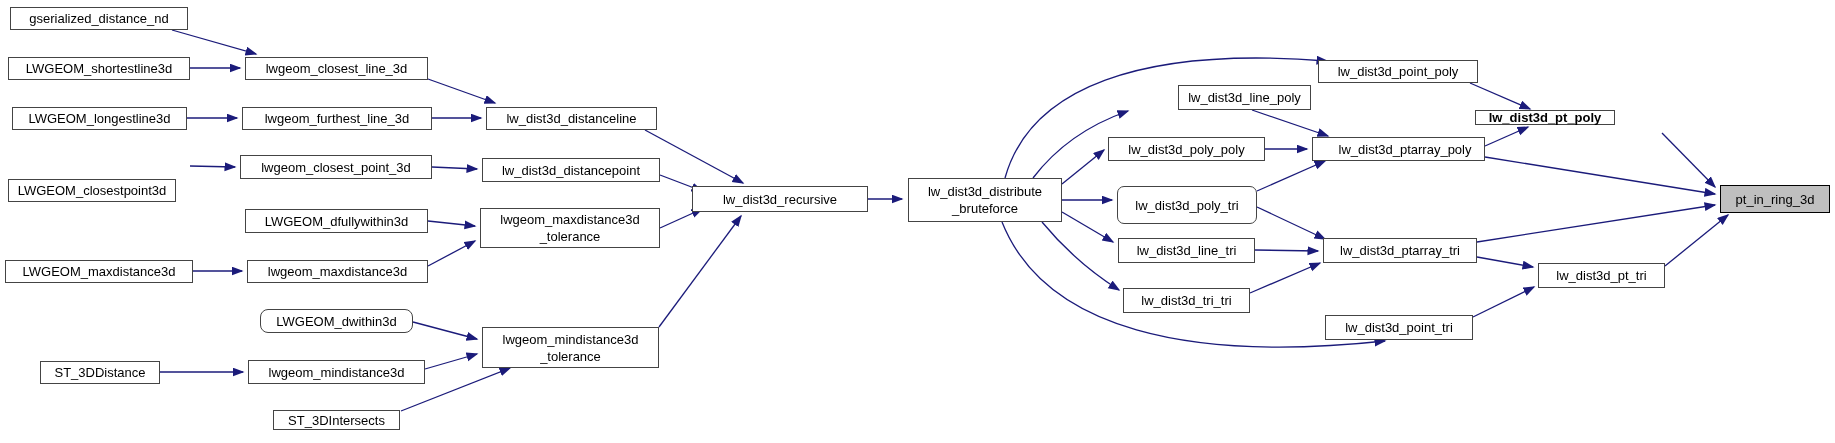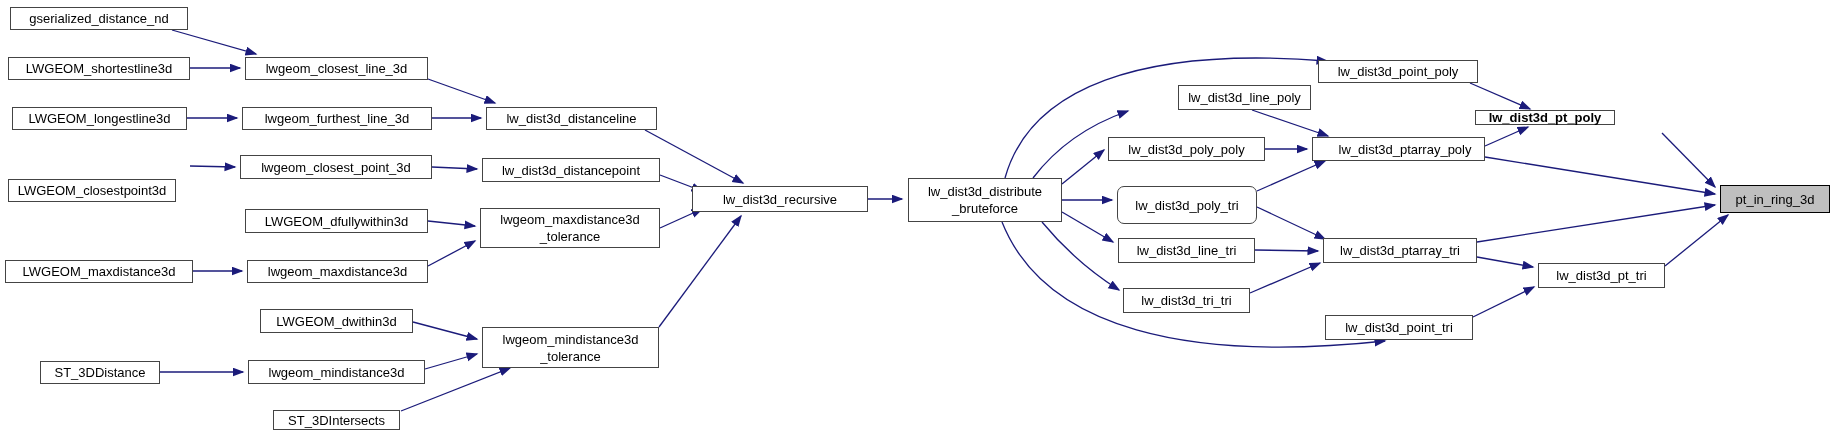--- a/index.html
+++ b/index.html
@@ -87,21 +87,21 @@
       <div class="node" style="left: 10px; top: 7px; width: 178px; height: 23px;">gserialized_distance_nd</div>
       <div class="node" style="left: 8px; top: 57px; width: 182px; height: 23px;">LWGEOM_shortestline3d</div>
       <div class="node" style="left: 245px; top: 57px; width: 183px; height: 23px;">lwgeom_closest_line_3d</div>
       <div class="node" style="left: 12px; top: 107px; width: 175px; height: 23px;">LWGEOM_longestline3d</div>
       <div class="node" style="left: 242px; top: 107px; width: 190px; height: 23px;">lwgeom_furthest_line_3d</div>
       <div class="node" style="left: 8px; top: 155px; width: 168px; height: 23px; margin-top: 24px;">LWGEOM_closestpoint3d</div>
       <div class="node" style="left: 240px; top: 155px; width: 192px; height: 24px;">lwgeom_closest_point_3d</div>
       <div class="node" style="left: 245px; top: 209px; width: 183px; height: 24px;">LWGEOM_dfullywithin3d</div>
       <div class="node" style="left: 5px; top: 260px; width: 188px; height: 23px;">LWGEOM_maxdistance3d</div>
       <div class="node" style="left: 247px; top: 260px; width: 181px; height: 23px;">lwgeom_maxdistance3d</div>
-      <div class="node" style="left: 260px; top: 309px; width: 153px; height: 24px;">LWGEOM_dwithin3d</div>
+      <div class="node" style="left: 260px; top: 309px; width: 153px; height: 24px; border-radius: 8px;">LWGEOM_dwithin3d</div>
       <div class="node" style="left: 40px; top: 361px; width: 120px; height: 23px;">ST_3DDistance</div>
       <div class="node" style="left: 248px; top: 360px; width: 177px; height: 24px;">lwgeom_mindistance3d</div>
       <div class="node" style="left: 273px; top: 410px; width: 127px; height: 20px;">ST_3DIntersects</div>
       <div class="node" style="left: 486px; top: 107px; width: 171px; height: 23px;">lw_dist3d_distanceline</div>
       <div class="node" style="left: 482px; top: 158px; width: 178px; height: 24px;">lw_dist3d_distancepoint</div>
       <div class="node" style="left: 480px; top: 208px; width: 180px; height: 40px;">lwgeom_maxdistance3d
 _tolerance</div>
       <div class="node" style="left: 482px; top: 327px; width: 177px; height: 41px;">lwgeom_mindistance3d
 _tolerance</div>
       <div class="node" style="left: 692px; top: 186px; width: 176px; height: 26px;">lw_dist3d_recursive</div>

